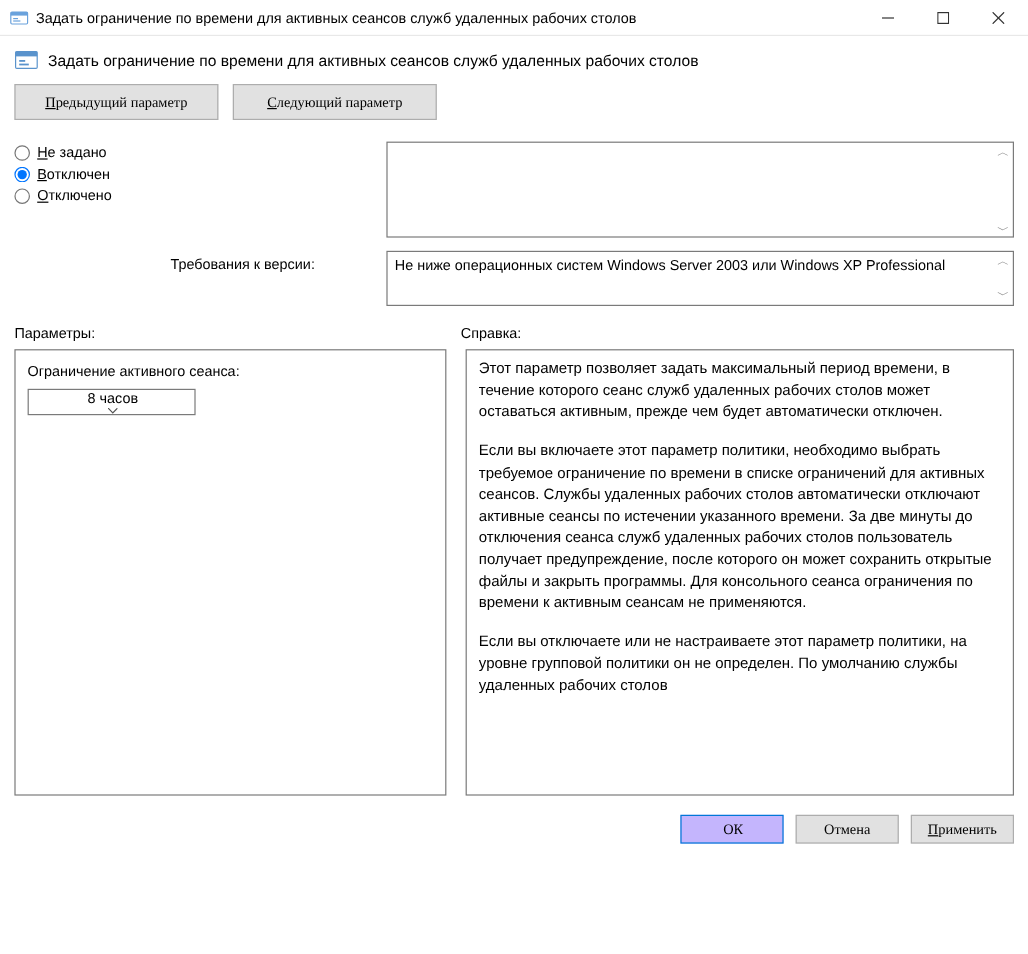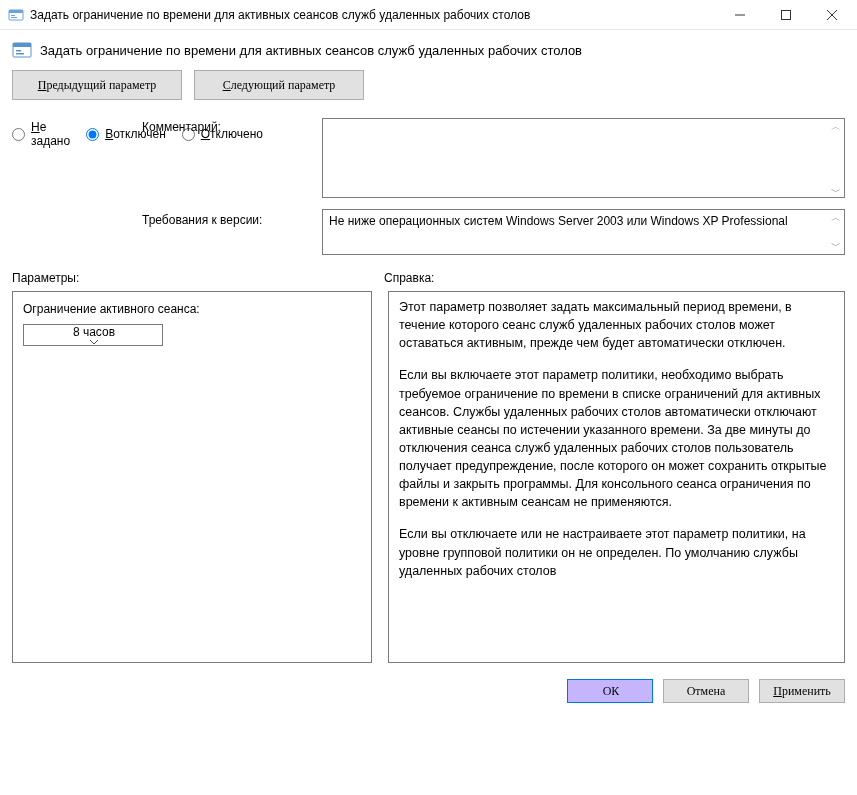--- a/index.html
+++ b/index.html
@@ -72,21 +72,22 @@
   .state-grid {
     display: grid;
     grid-template-columns: 130px 180px 1fr;
     column-gap: 0;
     row-gap: 8px;
     align-items: start;
     margin-bottom: 16px;
   }
   .radio-col {
     display: flex;
-    gap: 16px;
+    flex-direction: column;
+    gap: 4px;
     grid-row: 1 / span 2;
     grid-column: 1;
     padding-top: 2px;
   }
   .radio-item {
     display: flex;
     align-items: center;
     gap: 6px;
   }
   .radio-item input { margin: 0; width:13px; height:13px;}
@@ -277,21 +278,20 @@
       <label class="radio-item">
         <input type="radio" name="state" checked="" style="">
         <span><span class="u">В</span><span>отключен</span></span>
       </label>
       <label class="radio-item">
         <input type="radio" name="state" style="">
         <span><span class="u">О</span><span>тключено</span></span>
       </label>
     </div>
 
-    <div class="lbl-comment">Комментарий:</div>
     <div class="comment-box-wrap">
       <textarea class="textarea" style=""></textarea>
       <div class="spin full">
         <div>︿</div>
         <div>﹀</div>
       </div>
     </div>
 
     <div class="lbl-version">Требования к версии:</div>
     <div class="version-wrap">

